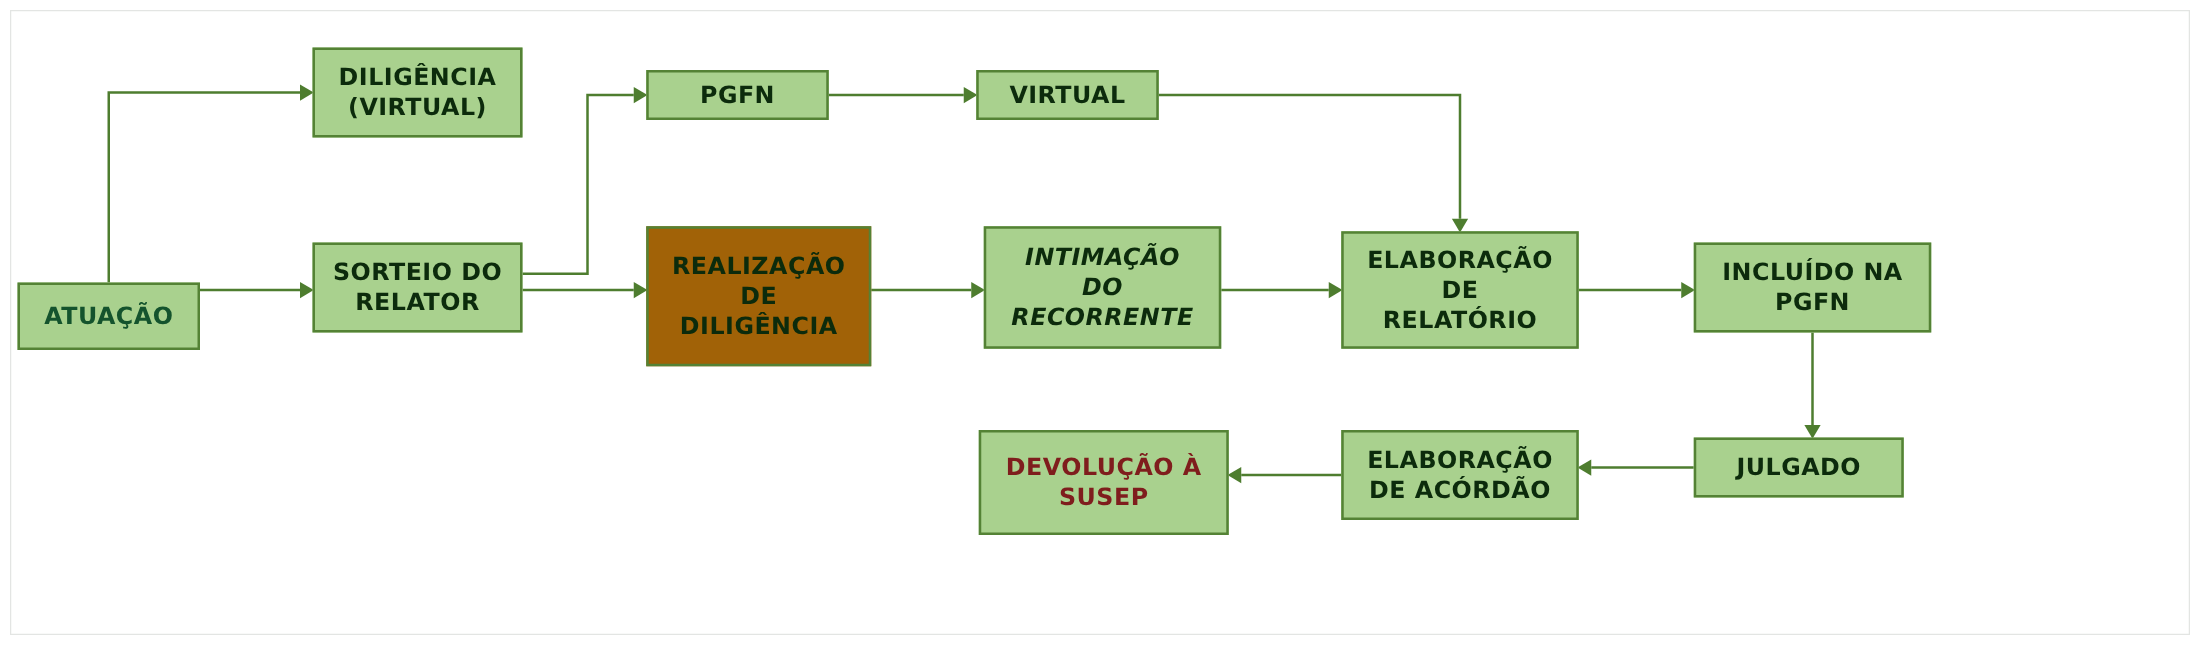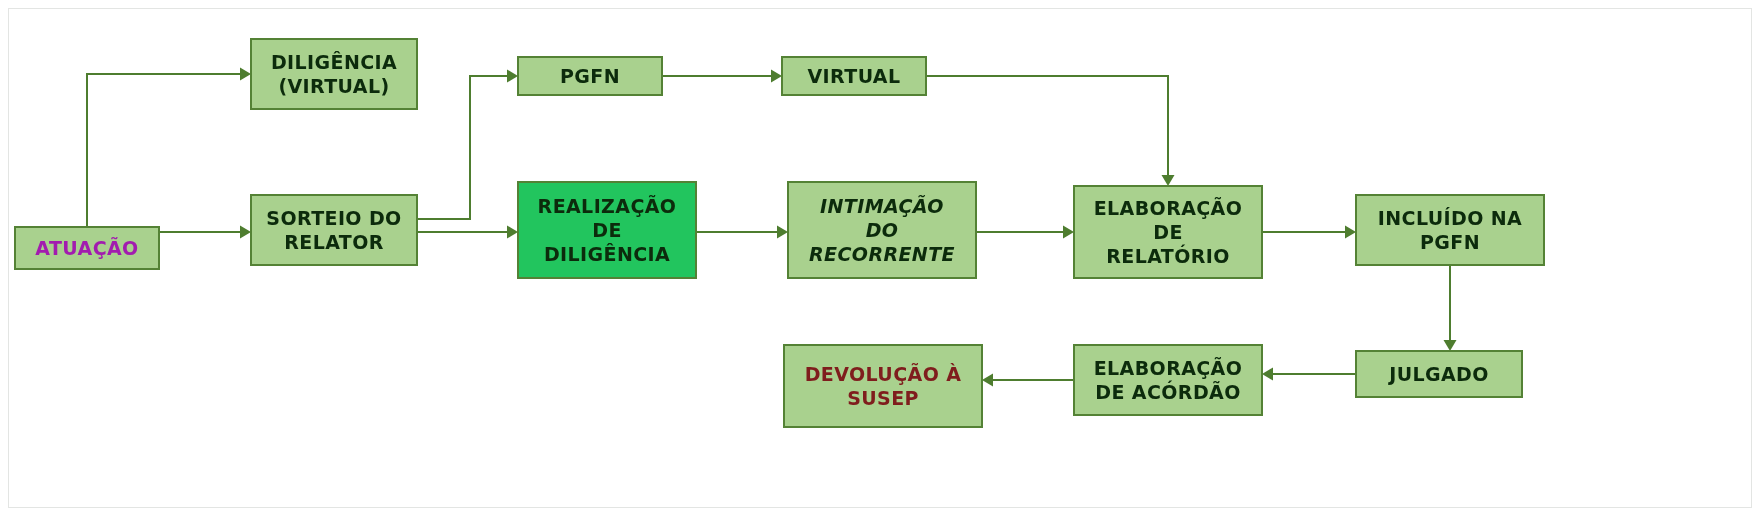--- a/index.html
+++ b/index.html
@@ -104,28 +104,28 @@
       <g>
         <polyline points="1355,374 1273,374" fill="none" stroke="#4e7d2f" stroke-width="2"></polyline>
         <polygon points="1262,374 1273,367.5 1273,380.5" fill="#4e7d2f"></polygon>
       </g>
       <g>
         <polyline points="1073,380 993,380" fill="none" stroke="#4e7d2f" stroke-width="2"></polyline>
         <polygon points="982,380 993,373.5 993,386.5" fill="#4e7d2f"></polygon>
       </g>
     </svg>
   <div id="nodes">
-      <div class="node" style="left: 14px; top: 226px; width: 146px; height: 44px; background: rgb(169, 209, 142); border-color: rgb(84, 130, 53); color: #a21caf; text-align: right;"><span>ATUAÇÃO</span></div>
+      <div class="node" style="left: 14px; top: 226px; width: 146px; height: 54px; background: rgb(169, 209, 142); border-color: rgb(84, 130, 53); color: #14532d; text-align: right;"><span>ATUAÇÃO</span></div>
       <div class="node" style="left: 250px; top: 38px; width: 168px; height: 72px; background: rgb(169, 209, 142); border-color: rgb(84, 130, 53); color: rgb(12, 43, 12);"><span>DILIGÊNCIA
 (VIRTUAL)</span></div>
       <div class="node" style="left: 250px; top: 194px; width: 168px; height: 72px; background: rgb(169, 209, 142); border-color: rgb(84, 130, 53); color: rgb(12, 43, 12);"><span>SORTEIO DO
 RELATOR</span></div>
       <div class="node" style="left: 517px; top: 56px; width: 146px; height: 40px; background: rgb(169, 209, 142); border-color: rgb(84, 130, 53); color: rgb(12, 43, 12);"><span>PGFN</span></div>
       <div class="node" style="left: 781px; top: 56px; width: 146px; height: 40px; background: rgb(169, 209, 142); border-color: rgb(84, 130, 53); color: rgb(12, 43, 12);"><span>VIRTUAL</span></div>
-      <div class="node" style="left: 517px; top: 181px; width: 180px; height: 98px; background: #22c55e; border-color: rgb(84, 130, 53); color: rgb(12, 43, 12);"><span>REALIZAÇÃO
+      <div class="node" style="left: 517px; top: 181px; width: 180px; height: 112px; background: #a16207; border-color: rgb(84, 130, 53); color: rgb(12, 43, 12);"><span>REALIZAÇÃO
 DE
 DILIGÊNCIA</span></div>
       <div class="node" style="left: 787px; top: 181px; width: 190px; height: 98px; background: rgb(169, 209, 142); border-color: rgb(84, 130, 53); color: rgb(12, 43, 12); font-style: italic;"><span>INTIMAÇÃO
 DO
 RECORRENTE</span></div>
       <div class="node" style="left: 1073px; top: 185px; width: 190px; height: 94px; background: rgb(169, 209, 142); border-color: rgb(84, 130, 53); color: rgb(12, 43, 12);"><span>ELABORAÇÃO
 DE
 RELATÓRIO</span></div>
       <div class="node" style="left: 1355px; top: 194px; width: 190px; height: 72px; background: rgb(169, 209, 142); border-color: rgb(84, 130, 53); color: rgb(12, 43, 12);"><span>INCLUÍDO NA
 PGFN</span></div>

